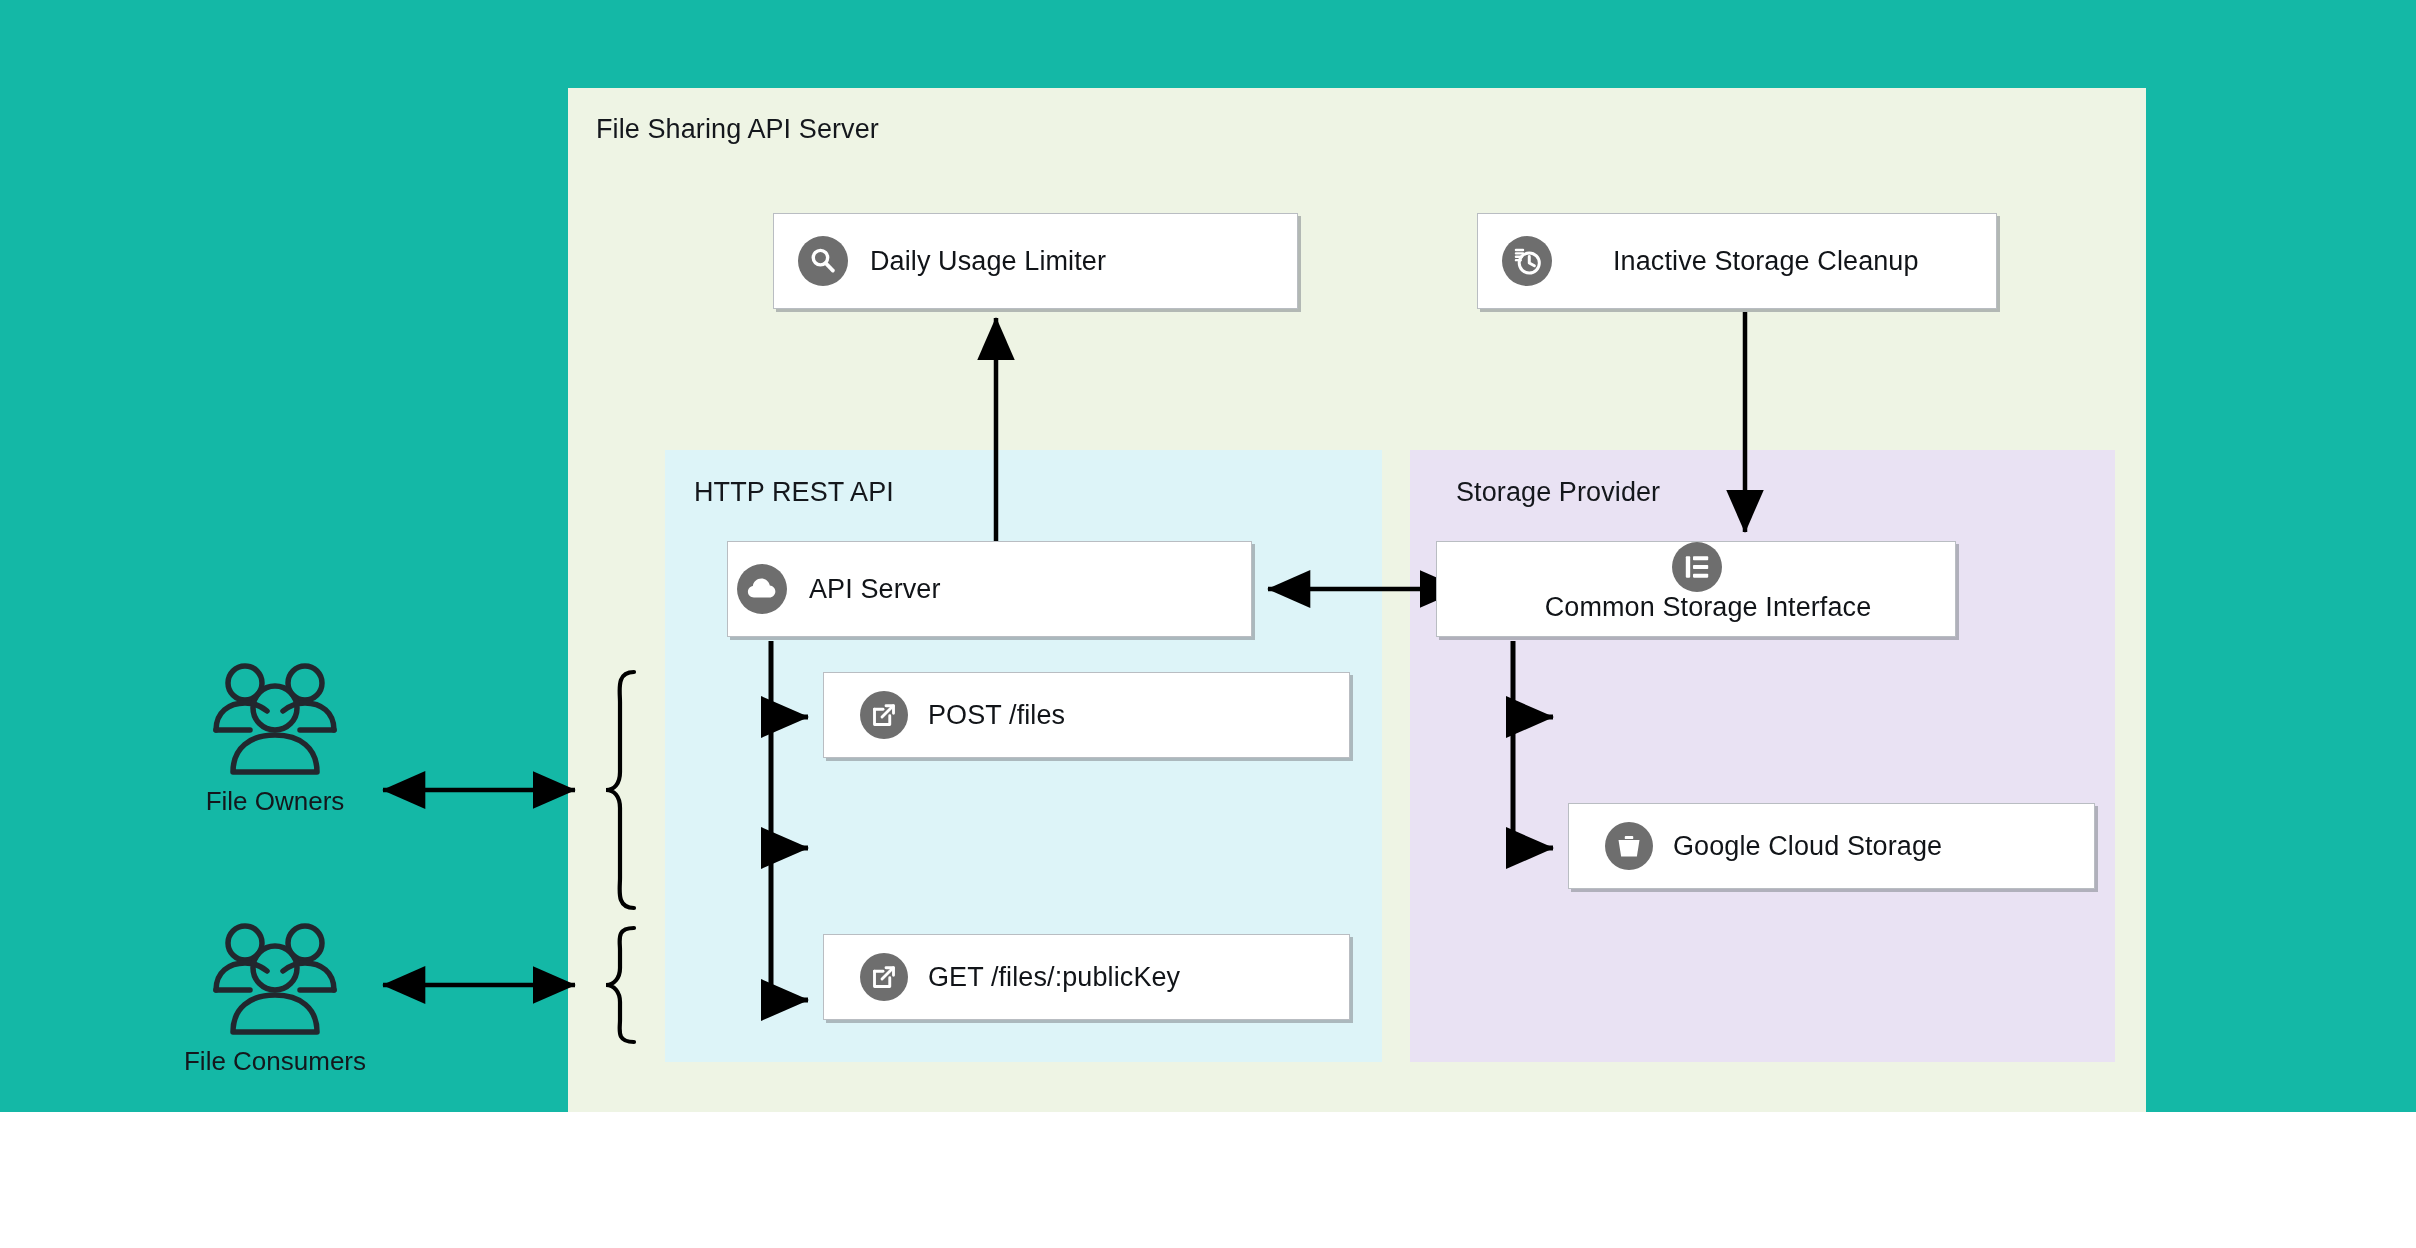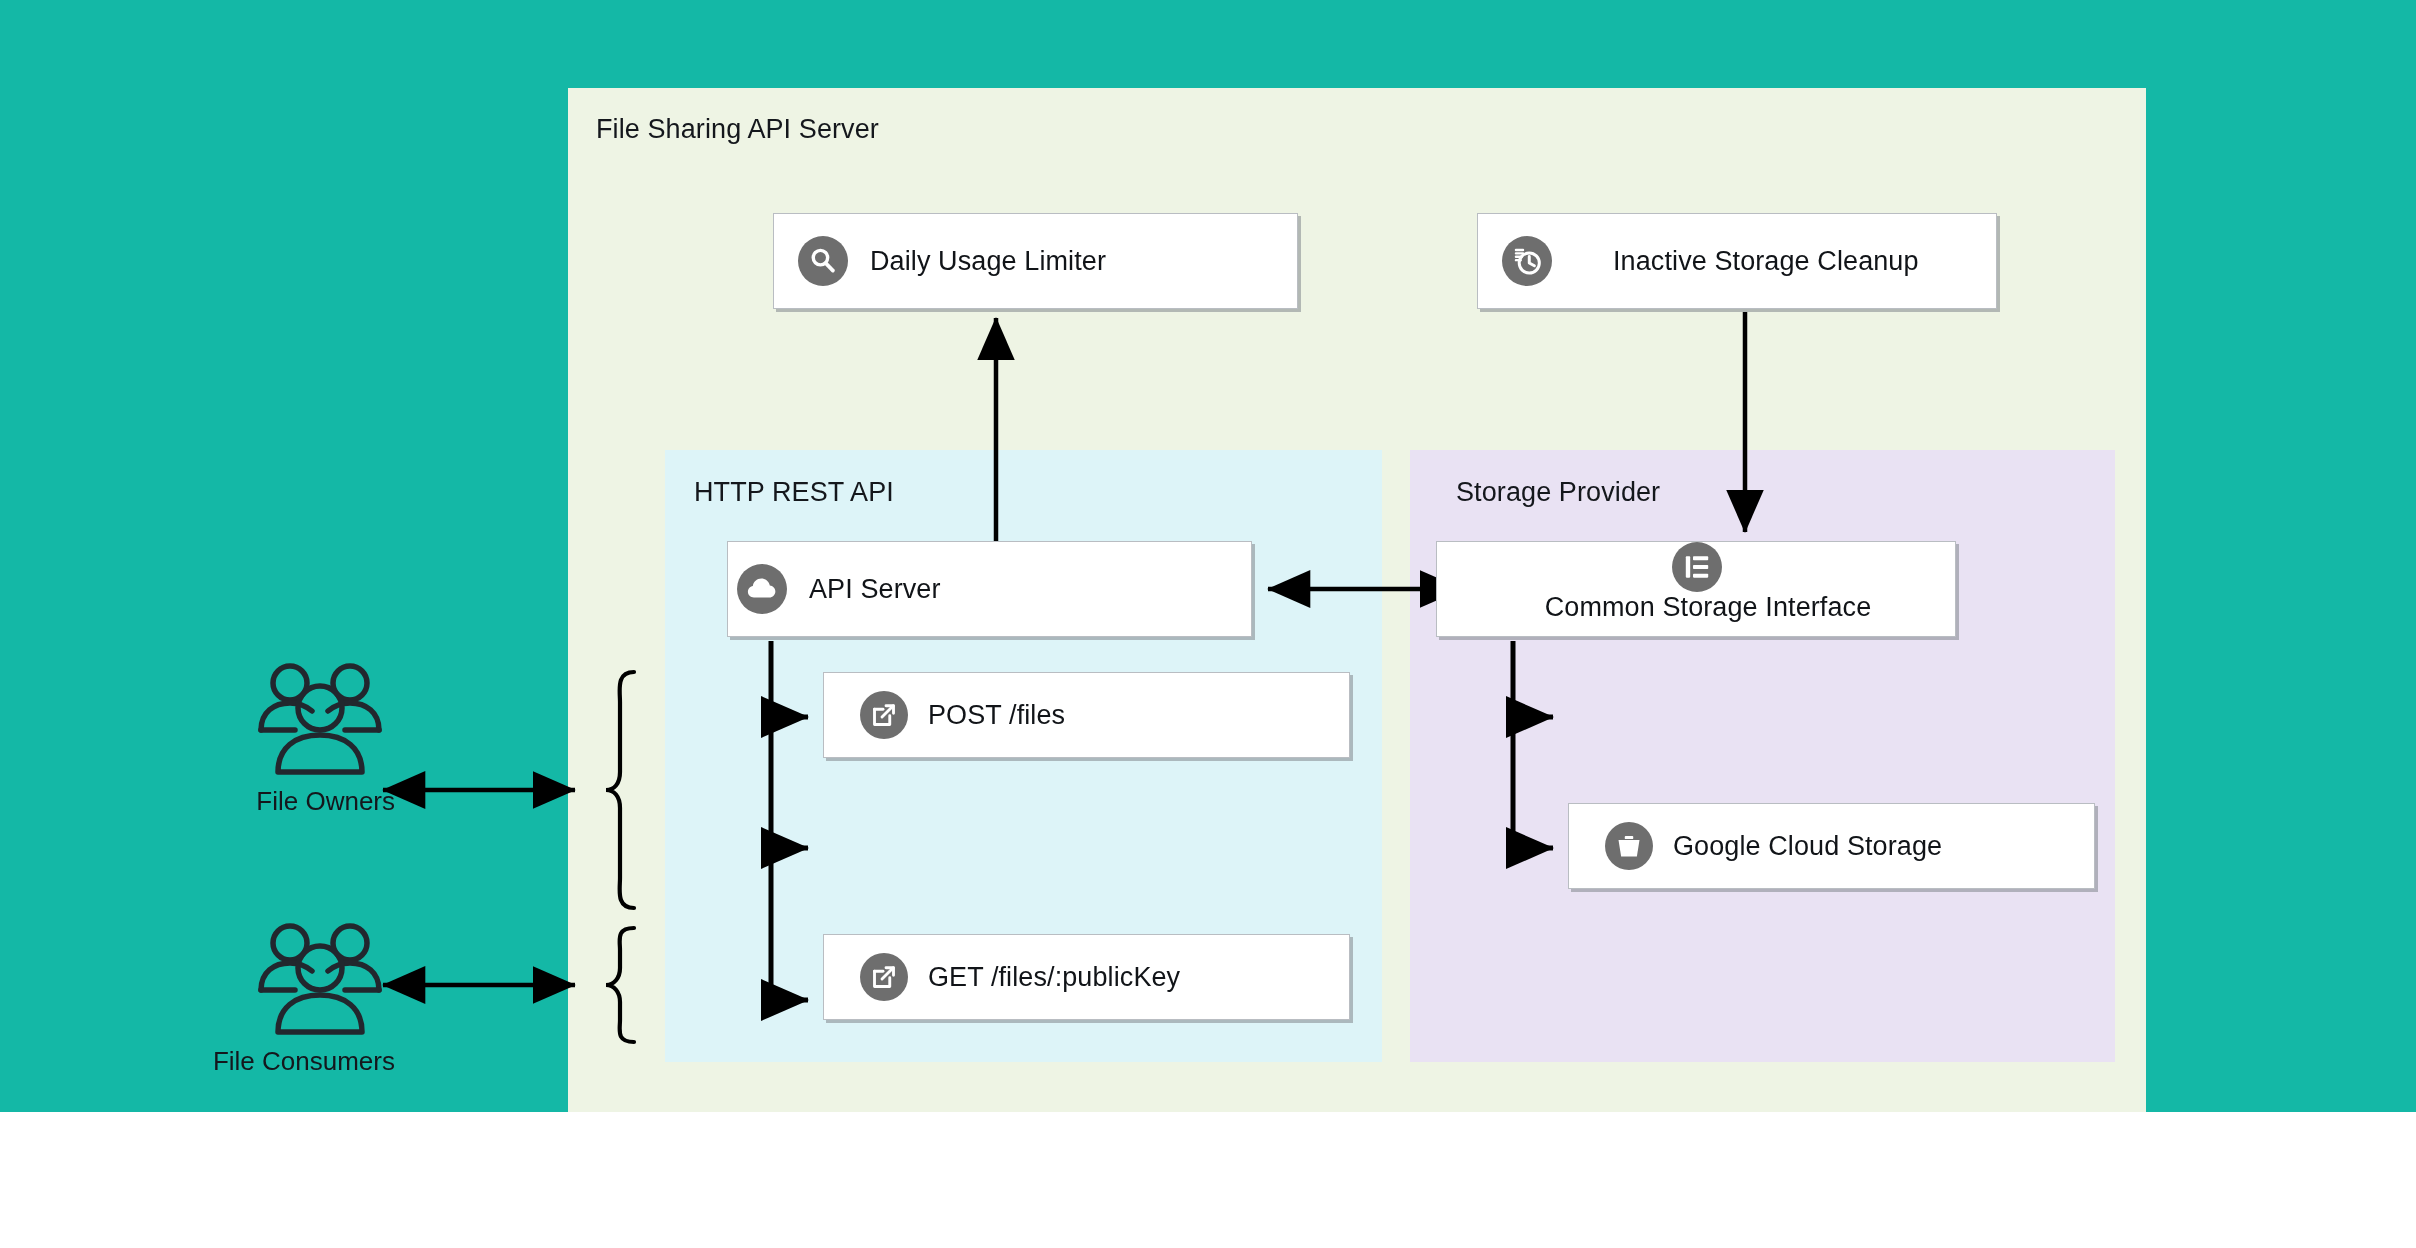--- a/index.html
+++ b/index.html
@@ -102,21 +102,21 @@
   .n-post .node-icon, .n-delete .node-icon, .n-get .node-icon,
   .n-localfs .node-icon, .n-gcs .node-icon {
     width: 48px; height: 48px; margin-right: 20px;
   }
   .n-post, .n-delete, .n-get, .n-localfs, .n-gcs { padding-left: 36px; }
 
   
   .actor {
     position: absolute;
     width: 240px;
-    text-align: right;
+    text-align: center;
   }
   .actor .actor-caption {
     font-size: 26px;
     color: #14171c;
     margin-top: 4px;
     white-space: nowrap;
   }
   .actor-owners    { left: 155px; top: 660px; }
   .actor-consumers { left: 155px; top: 920px; }
 

